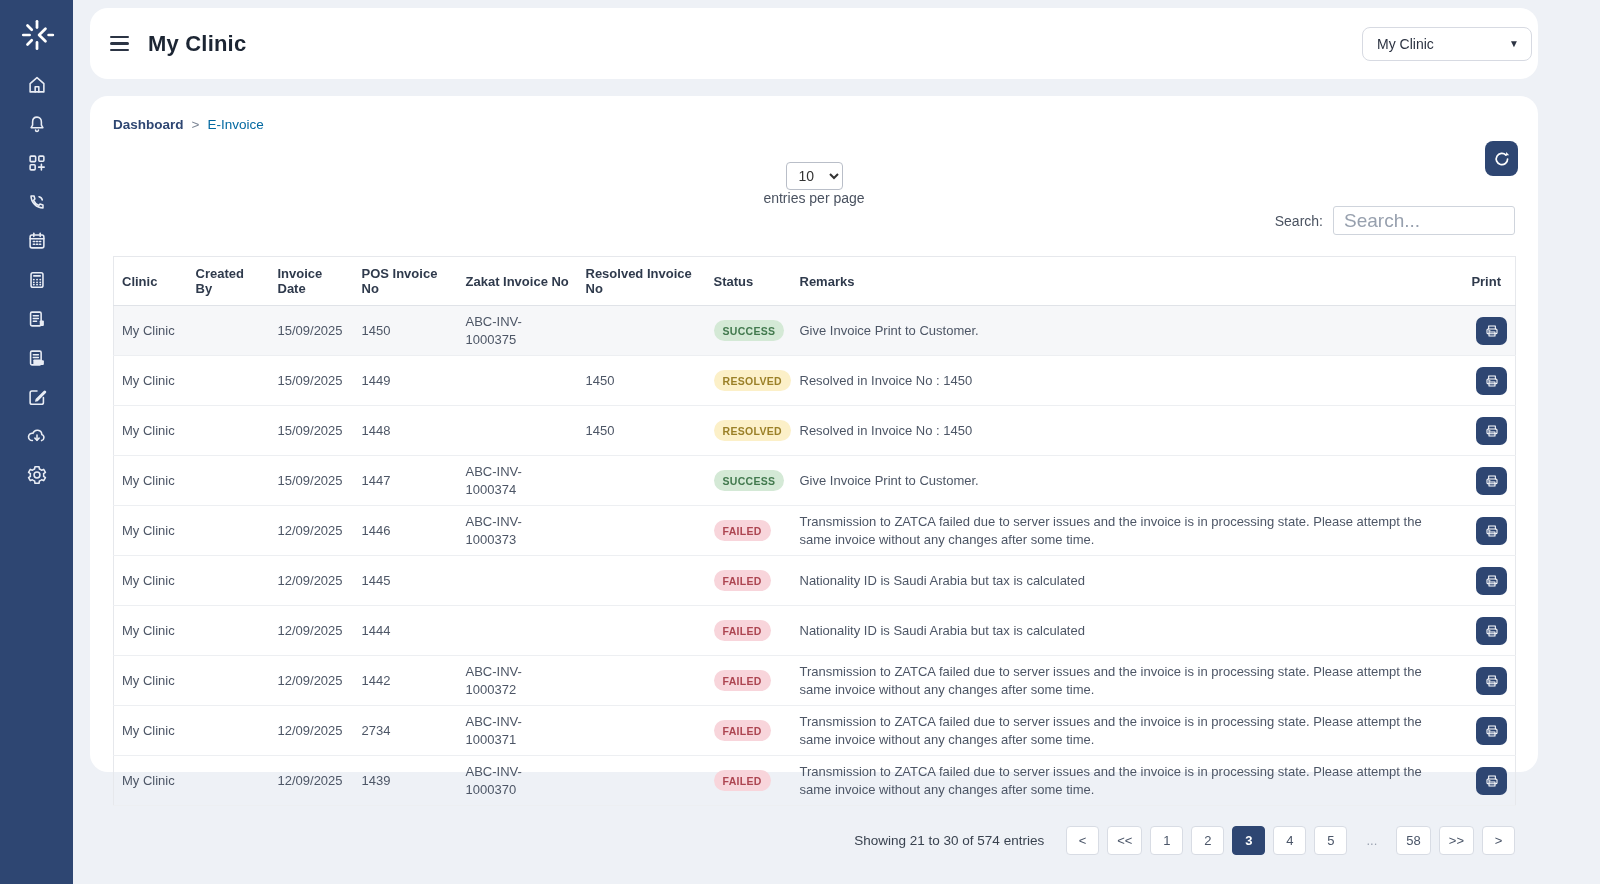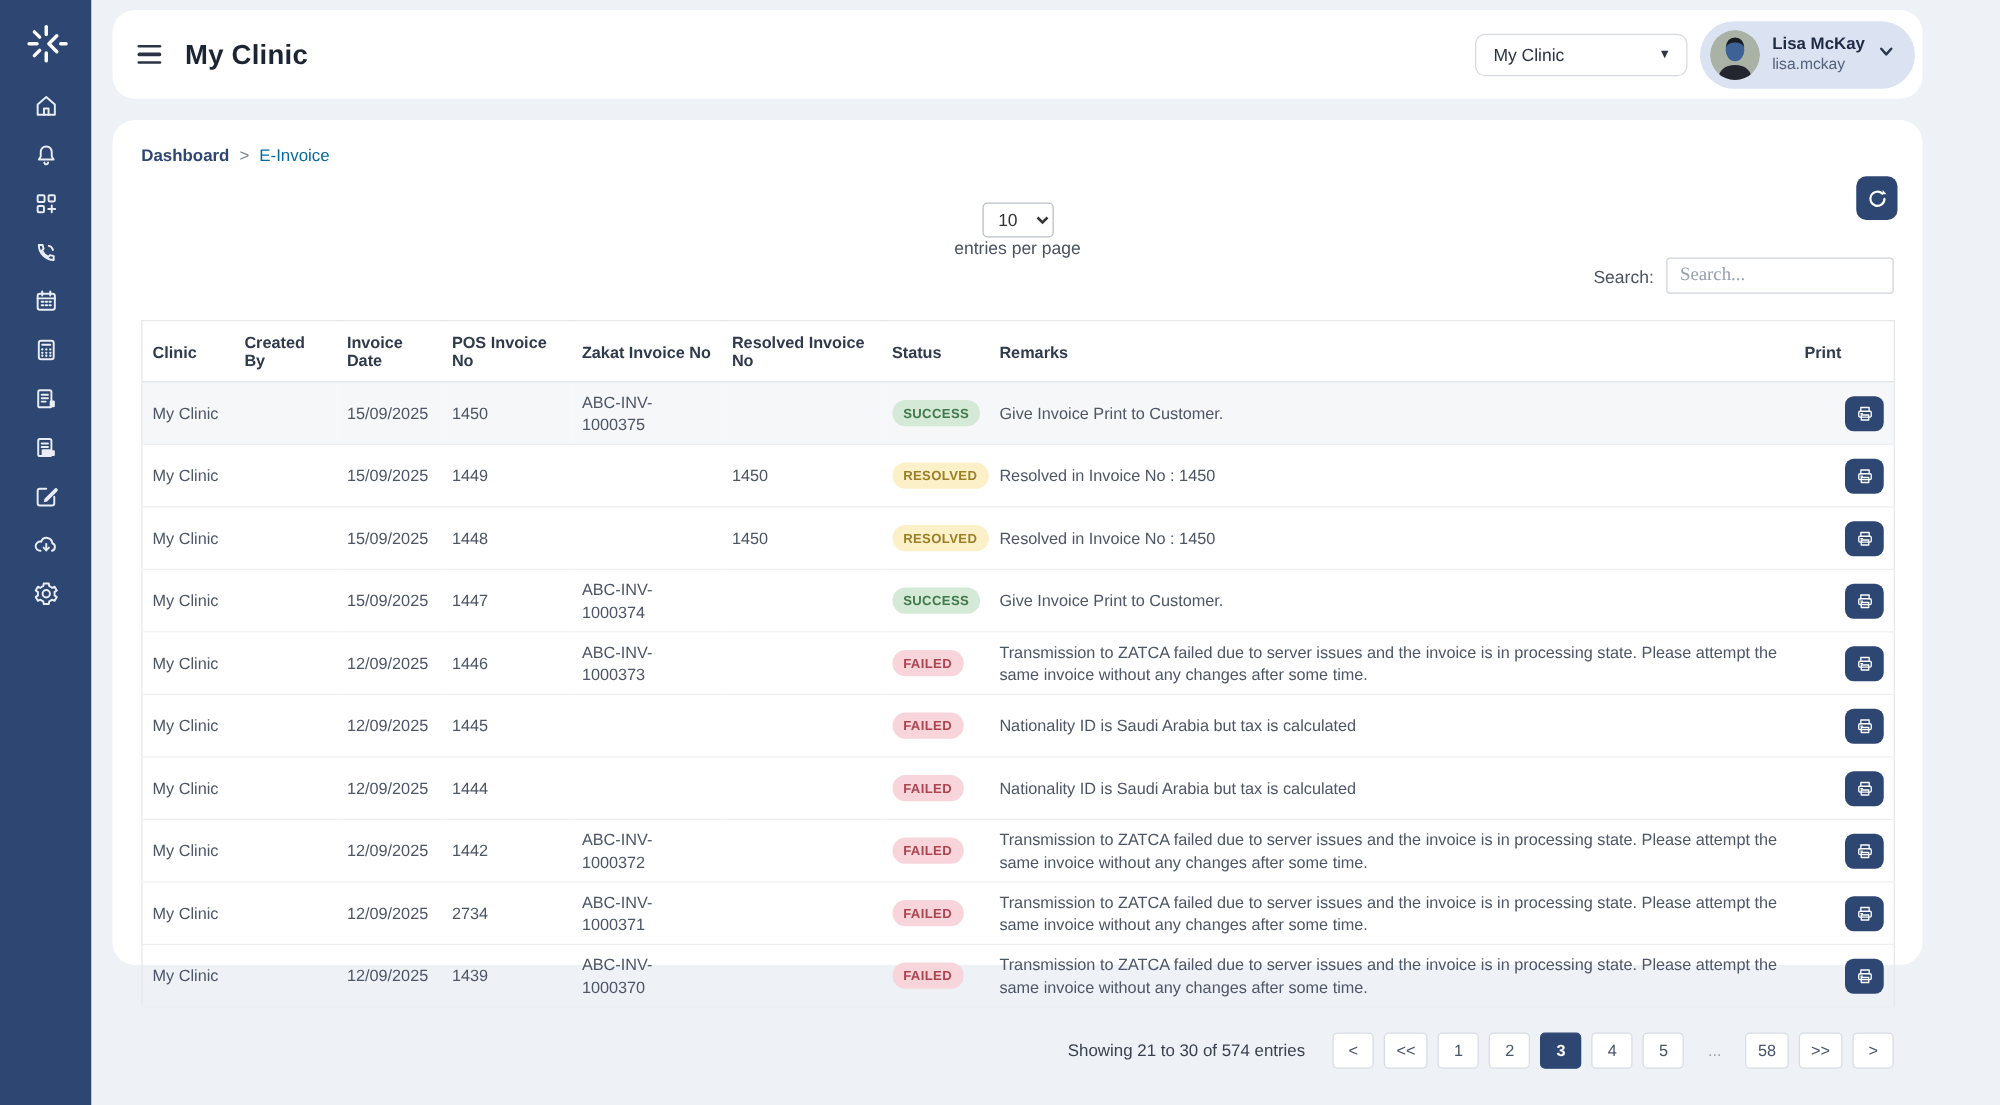--- a/index.html
+++ b/index.html
@@ -37,27 +37,27 @@
   .crumb-current { color: #0369a1; }
   .page-title { margin-top: 7px; font-size: 21px; font-weight: bold; color: #15203a; }
   .refresh-btn { position: absolute; top: 45px; right: 20px; width: 33px; height: 35px; background: #2e4672; border: none; border-radius: 8px; cursor: pointer; display: flex; align-items: center; justify-content: center; }
   .refresh-btn svg { stroke: #ffffff; fill: none; stroke-width: 1.9; stroke-linecap: round; stroke-linejoin: round; }
 
   .controls-row { margin-top: 30px; display: flex; align-items: center; flex-direction: column; }
   .entries-select { width: 57px; height: 28px; border: 1px solid #b9bec8; border-radius: 4px; font-size: 14px; color: #333; padding-left: 8px; background: #fff; font-family: "Liberation Sans", sans-serif; }
   .entries-label { font-size: 14px; color: #4a5260; }
   .search-wrap { margin-left: auto; display: flex; align-items: center; gap: 10px; }
   .search-label { font-size: 14px; color: #4a5260; }
-  .search-input { width: 182px; height: 29px; border: 1px solid #cfd4dc; border-radius: 3px; padding: 0 10px; font-size: 15px; color: #333; font-family: Liberation Serif, serif; }
+  .search-input { width: 182px; height: 29px; border: 1px solid #cfd4dc; border-radius: 3px; padding: 0 10px; font-size: 19px; color: #333; font-family: Liberation Sans, sans-serif; }
   .search-input::placeholder { color: #97a0ae; }
 
   
   table.report { margin-top: 21px; width: 1402px; border-collapse: collapse; border: 1px solid #e6e8ec; table-layout: fixed; }
   .report th { text-align: left; font-size: 13px; font-weight: bold; color: #2f3a4c; padding: 9px 8px; border-bottom: 1px solid #e0e3e8; }
-  .report th.col-print { text-align: left; padding-right: 14px; }
+  .report th.col-print { text-align: right; padding-right: 14px; }
   .report td { font-size: 13px; color: #4d5666; padding: 6px 8px; border-bottom: 1px solid #edeff2; height: 50px; vertical-align: middle; }
   .report tr.hl td { background: #f6f7f9; }
   .cell-clinic { font-size: 14px; color: #1f2937; }
   .cell-zakat { line-height: 1.35; }
   .cell-remarks { line-height: 1.35; padding-right: 16px; }
   .badge { display: inline-block; font-size: 10.5px; font-weight: bold; letter-spacing: .3px; padding: 5px 9px 4px; border-radius: 12px; }
   .b-SUCCESS { background: #d4e9d6; color: #42794e; }
   .b-RESOLVED { background: #fcf0c8; color: #9b8028; }
   .b-FAILED { background: #f8d5db; color: #ad4551; }
   .cell-print { text-align: right; padding-right: 10px; }
@@ -171,39 +171,20 @@
   <div class="hamburger">
       <span></span>
       <span></span>
       <span></span>
     </div>
   <div class="brand">My Clinic</div>
   <div class="header-right">
     <div class="clinic-select">
       <span class="val">My Clinic</span>
       <span class="caret">▼</span>
-    </div>
-    <div class="user-chip">
-      <div class="avatar">
-        <svg width="40" height="40" viewBox="0 0 40 40">
-          <circle cx="20" cy="20" r="20" fill="#a9b2a4"></circle>
-          <ellipse cx="20" cy="16" rx="7.5" ry="9" fill="#3f6296"></ellipse>
-          <path d="M12.5 14 q1 -8 7.5 -8 q6.5 0 7.5 8 q-2 -4 -7.5 -4 q-5.5 0 -7.5 4 Z" fill="#1a1d24"></path>
-          <path d="M6 40 q2 -12 14 -12 q12 0 14 12 Z" fill="#23262e"></path>
-        </svg>
-      </div>
-      <div class="user-meta">
-        <span class="user-name">Lisa McKay</span>
-        <span class="user-id">lisa.mckay</span>
-      </div>
-      <span class="chip-chevron">
-        <svg width="14" height="14" viewBox="0 0 14 14">
-            <path d="M3 5 L7 9.5 L11 5"></path>
-          </svg>
-      </span>
     </div>
   </div>
 </header>
 
 <main class="main-card">
   <div class="breadcrumb">
     <span class="crumb-link">Dashboard</span>
     <span class="crumb-sep">&gt;</span>
     <span class="crumb-current">E-Invoice</span>
   </div>

